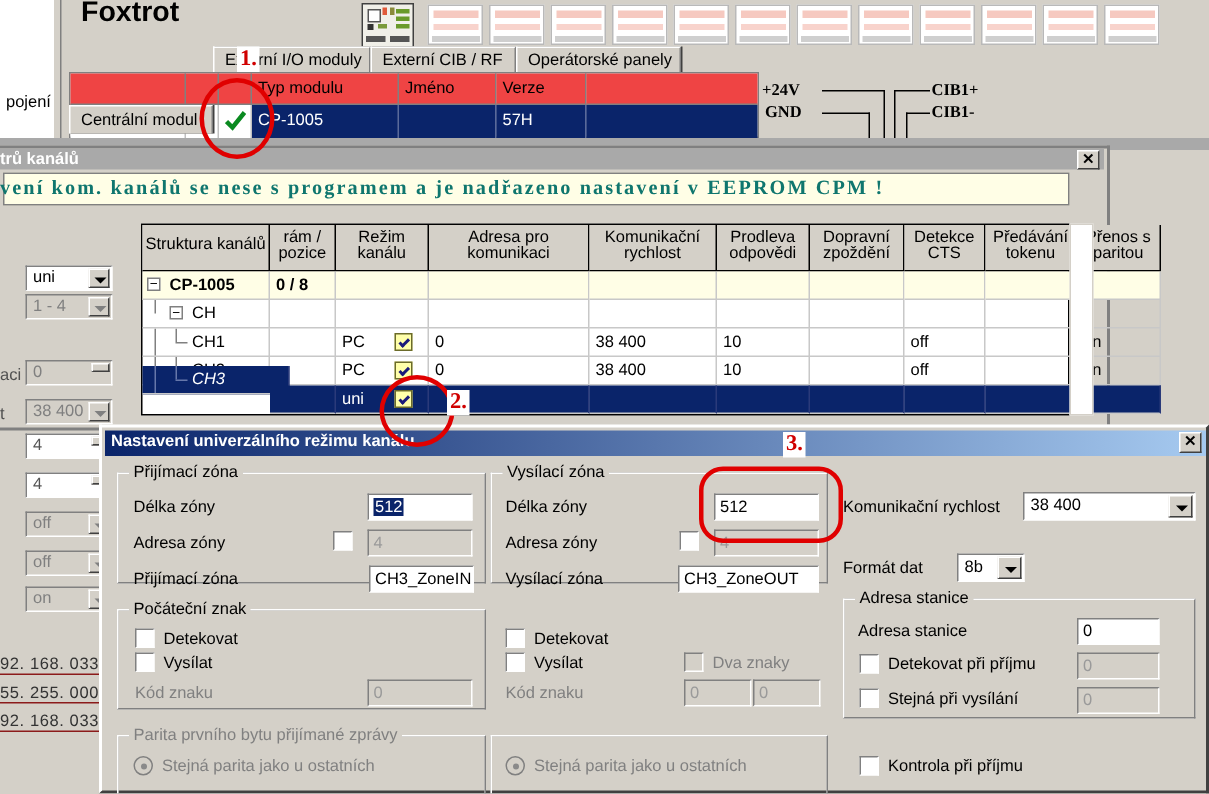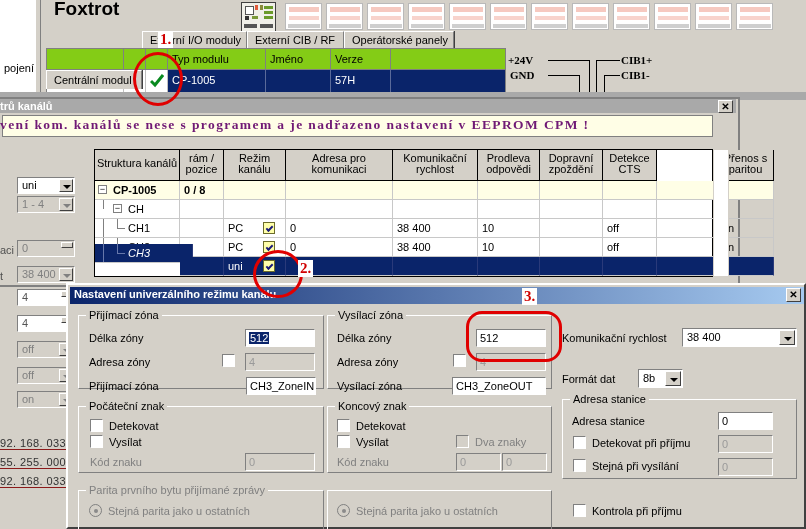--- a/index.html
+++ b/index.html
@@ -33,21 +33,21 @@
   
   #tabs{left:46px;top:31px;width:600px;height:17px;}
   .tab{position:absolute;top:0;height:17px;line-height:16px;padding:0 7px;
        background:#d4d0c8;border:1px solid #fff;border-right-color:#808080;border-bottom:none;
        box-shadow:1px 0 0 #404040; box-sizing:border-box; font-size:11px; white-space:nowrap;}
   .tab.active{background:#d4d0c8;border-top:1px solid #fff;border-left:1px solid #fff;
        top:-1px;height:19px;line-height:18px;z-index:5;}
 
   
   #modtable{left:46px;top:48px;width:460px;height:44px;border:1px solid #808080;background:#fff;box-sizing:border-box;}
-  .mt-hdr{position:absolute;top:0;height:21px;line-height:20px;background:#84cc16;
+  .mt-hdr{position:absolute;top:0;height:21px;line-height:20px;background:#ef4444;
           border-right:1px solid #808080;border-bottom:1px solid #808080;box-sizing:border-box;
           padding-left:4px;font-size:11px;}
   .mt-cell{position:absolute;top:21px;height:22px;line-height:21px;box-sizing:border-box;padding-left:4px;
            background:#0a246a;color:#fff;border-right:1px solid #5a6a9a;font-size:11px;}
   .mt-cell.plain{background:#fff;color:#000;border-right:1px solid #c0c0c0;}
 
   #rail{left:506px;top:48px;width:120px;height:44px;}
   .rail-lbl{position:absolute;font-family:"Liberation Serif",serif;font-weight:bold;font-size:11px;}
   .rail-line{position:absolute;background:#000;}
 
@@ -55,21 +55,21 @@
 
   
   #mid-window{left:0;top:97px;width:740px;height:190px;background:#d4d0c8;border:2px solid #808080;border-left:none;box-sizing:border-box;}
   #mid-titlebar{left:0;top:99px;width:736px;height:14px;background:#a9a9a9;}
   #mid-title-text{left:0;top:99px;font-weight:bold;font-size:11px;color:#fff;line-height:14px;}
   #mid-close{left:718px;top:100px;width:15px;height:13px;background:#d4d0c8;border:1px solid;border-color:#fff #404040 #404040 #fff;
              text-align:center;line-height:11px;font-size:10px;font-weight:bold;box-sizing:border-box;}
 
   #warn-banner{left:2px;top:115px;width:711px;height:22px;background:#fffee6;border:1px solid #808080;box-sizing:border-box;}
   #warn-text{left:0px;top:117px;width:715px;font-family:"Liberation Serif",serif;font-weight:bold;
-             font-size:13.5px;color:#701a75;letter-spacing:1.4px;white-space:nowrap;}
+             font-size:13.5px;color:#0f766e;letter-spacing:1.4px;white-space:nowrap;}
   .lc-combo{position:absolute;height:17px;background:#fff;border:1px solid;border-color:#808080 #fff #fff #808080;box-sizing:border-box;}
   .lc-combo.dis{background:#d4d0c8;color:#808080;}
   .lc-combo .v{position:absolute;left:4px;top:1px;font-size:11px;}
   .lc-combo .arr{position:absolute;right:1px;top:1px;width:14px;height:13px;background:#d4d0c8;
                  border:1px solid;border-color:#fff #404040 #404040 #fff;box-sizing:border-box;}
   .lc-combo .arr:after{content:"";position:absolute;left:3px;top:5px;border-left:4px solid transparent;
                  border-right:4px solid transparent;border-top:4px solid #000;}
   .lc-combo.dis .arr:after{border-top-color:#808080;}
   .lc-spin{position:absolute;right:1px;top:1px;width:12px;height:13px;}
   .lc-spin i{position:absolute;left:0;width:12px;height:6px;background:#d4d0c8;
@@ -362,20 +362,24 @@
       <div>odpovědi</div>
     </div>
   <div class="cg-h" style="left:445px;width:63px;">
     <div>Dopravní</div>
       <div>zpoždění</div>
     </div>
   <div class="cg-h" style="left:508px;width:54px;">
     <div>Detekce</div>
       <div>CTS</div>
     </div>
+  <div class="cg-h" style="left:562px;width:61px;">
+    <div>Předávání</div>
+      <div>tokenu</div>
+    </div>
   <div class="cg-h" style="left:623px;width:56px;">
     <div>Přenos s</div>
       <div>paritou</div>
     </div>
 
   <div class="cg-c cg-row-yellow" style="left:0;top:31px;width:85px;">
     <span class="treebox" style="left:3px;top:4px;">−</span>
     <span class="cg-bold" style="margin-left:14px;">CP-1005</span>
   </div>
   <div class="cg-c cg-row-yellow cg-bold" style="left:85px;top:31px;width:44px;">0 / 8</div>
@@ -523,24 +527,20 @@
     <div class="grp-in"></div>
     <div class="grp-t">Počáteční znak</div>
   </div>
   <div class="cb" style="left:22px;top:134px;"></div>
   <div class="lbl" style="left:41px;top:135px;">Detekovat</div>
   <div class="cb" style="left:22px;top:150px;"></div>
   <div class="lbl" style="left:41px;top:151px;">Vysílat</div>
   <div class="lbl dis" style="left:22px;top:171px;">Kód znaku</div>
   <div class="txt dis" style="left:177px;top:168px;width:70px;">0</div>
 
-  <div class="grp" style="left:259px;top:121px;width:225px;height:67px;">
-    <div class="grp-in"></div>
-    <div class="grp-t">Koncový znak</div>
-  </div>
   <div class="cb" style="left:269px;top:134px;"></div>
   <div class="lbl" style="left:288px;top:135px;">Detekovat</div>
   <div class="cb" style="left:269px;top:150px;"></div>
   <div class="lbl" style="left:288px;top:151px;">Vysílat</div>
   <div class="cb dis" style="left:388px;top:150px;"></div>
   <div class="lbl dis" style="left:407px;top:151px;">Dva znaky</div>
   <div class="lbl dis" style="left:269px;top:171px;">Kód znaku</div>
   <div class="txt dis" style="left:388px;top:168px;width:45px;">0</div>
   <div class="txt dis" style="left:434px;top:168px;width:45px;">0</div>
 

